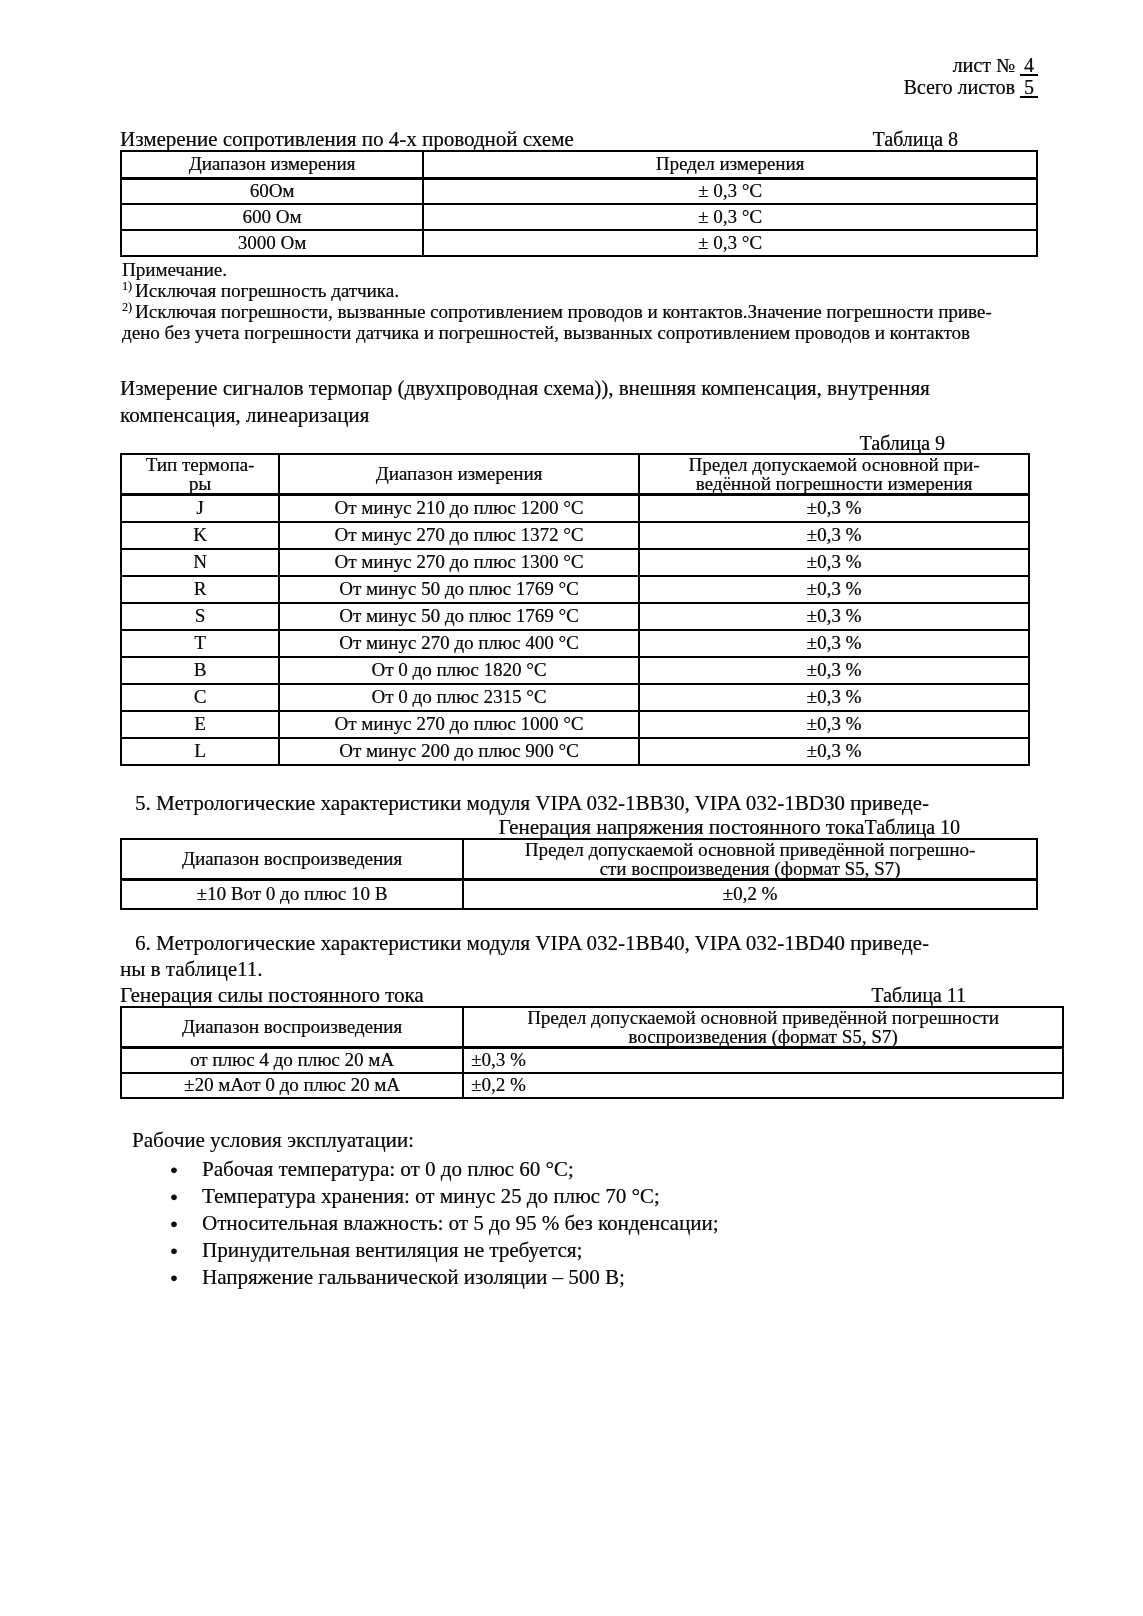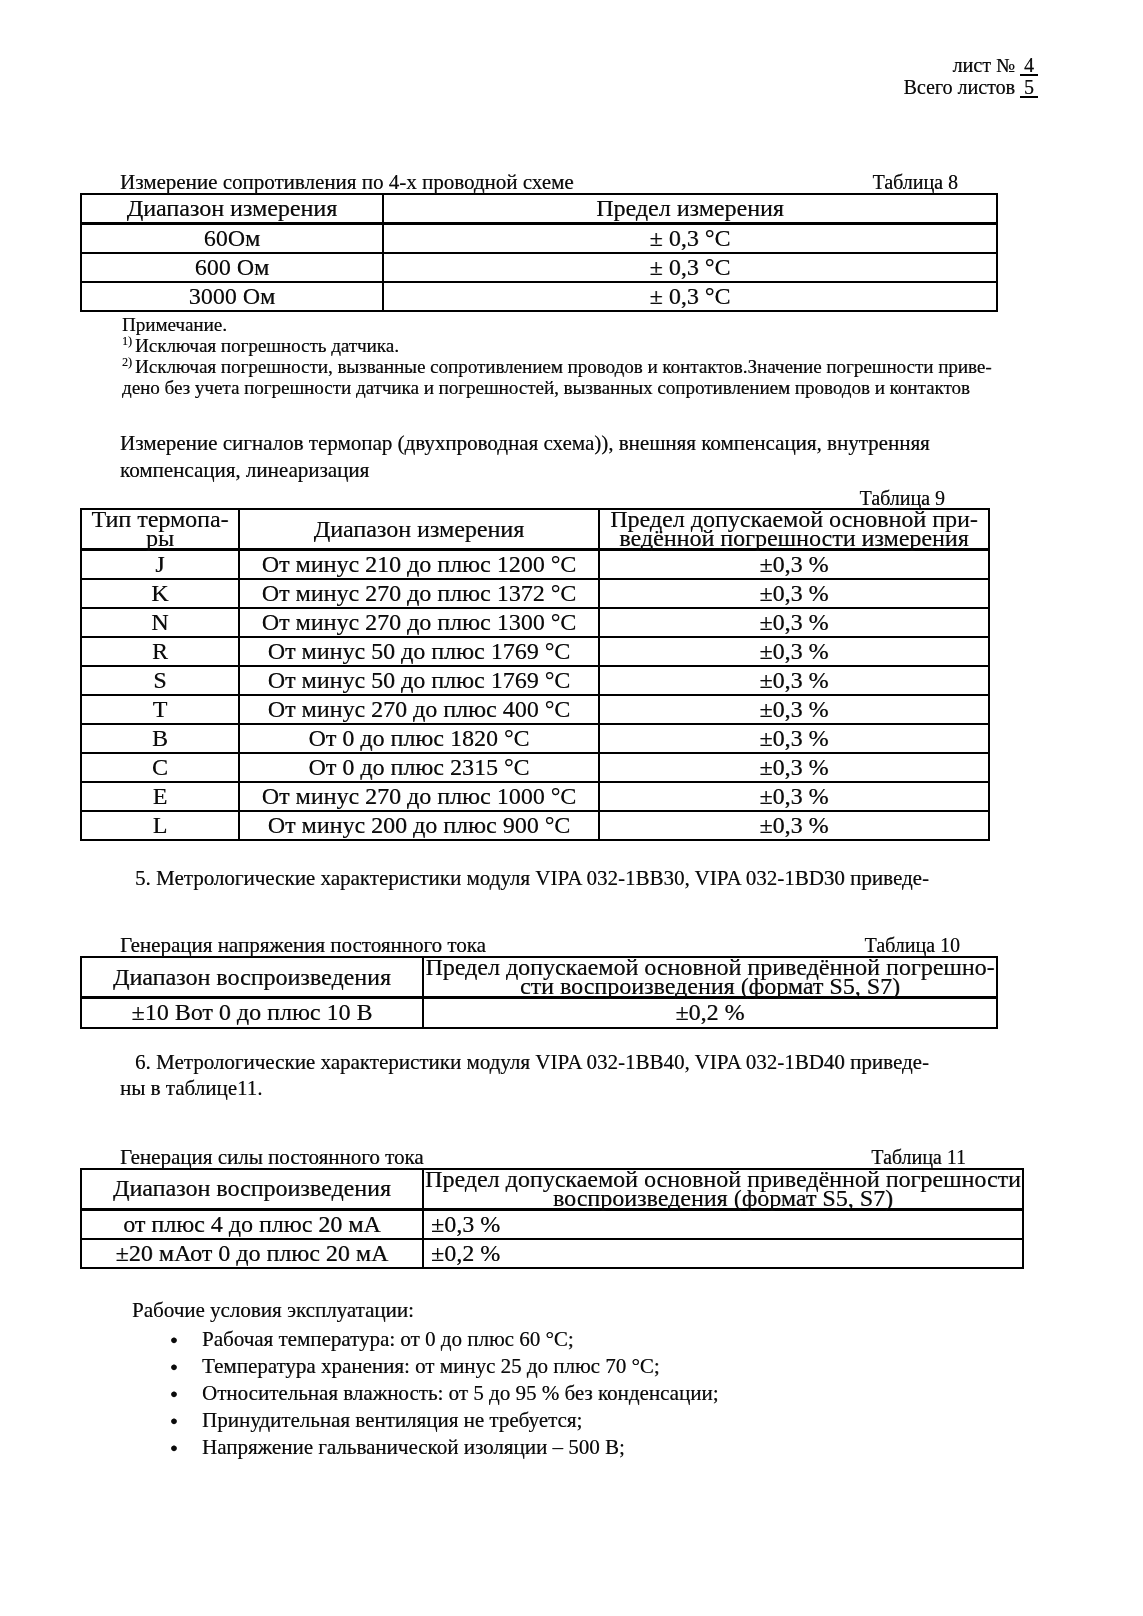--- a/index.html
+++ b/index.html
@@ -12,30 +12,30 @@
   }
   .page{position:relative;width:1143px;height:1608px;overflow:hidden;}
 
   
   .hdr{padding:54px 105px 0 0;text-align:right;font-size:20px;line-height:22px;}
   .u{display:inline-block;border-bottom:2px solid #000;padding:0 4px;line-height:18px;}
 
   
   .cap-row{display:flex;justify-content:space-between;align-items:baseline;
            margin-left:120px;font-size:21px;line-height:22px;}
-  .cap-row .tbl-label{font-size:20px;margin-top:43px;}
+  .cap-row .tbl-label{font-size:20px;}
   .cap8{margin-top:30px;width:918px;} .cap8 .tbl-label{padding-right:80px;}
   .lbl9{margin-top:4px;margin-left:120px;width:910px;text-align:right;
         font-size:20px;line-height:20px;padding-right:85px;box-sizing:border-box;}
-  .cap10{margin-top:0;width:918px;line-height:22px;} .cap10 .tbl-label{padding-right:78px;}
+  .cap10{margin-top:0;width:918px;line-height:22px;justify-content:flex-end;} .cap10 .tbl-label{padding-right:78px;}
   .cap11{margin-top:2px;width:944px;line-height:22px;gap:8px;} .cap11 .tbl-label{padding-right:98px;}
 
   
-  table{border-collapse:collapse;table-layout:fixed;margin-left:80px;
-        font-size:24px;color:#0b0b0b;}
+  table{border-collapse:collapse;table-layout:fixed;margin-left:120px;
+        font-size:19px;color:#0b0b0b;}
   td{border:2px solid #000;text-align:center;vertical-align:middle;padding:0;}
   tr.head td{border-bottom:3px solid #000;}
   .t8{width:918px;} .t8 .c1{width:300px;} .t8 tr{height:26px;} .t8 tr.head{height:27px;}
   .t9{width:910px;} .t9 .c1{width:156px;} .t9 .c2{width:358px;}
   .t9 tr{height:27px;} .t9 tr.head{height:40px;}
   .t10{width:918px;} .t10 .c1{width:340px;} .t10 tr.head{height:40px;} .t10 tr.data{height:30px;}
   .t11{width:944px;} .t11 .c1{width:340px;} .t11 tr.head{height:40px;} .t11 tr.data{height:25px;}
   .t11 td.left{text-align:left;padding-left:7px;}
   .hl{line-height:19px;} 
 

